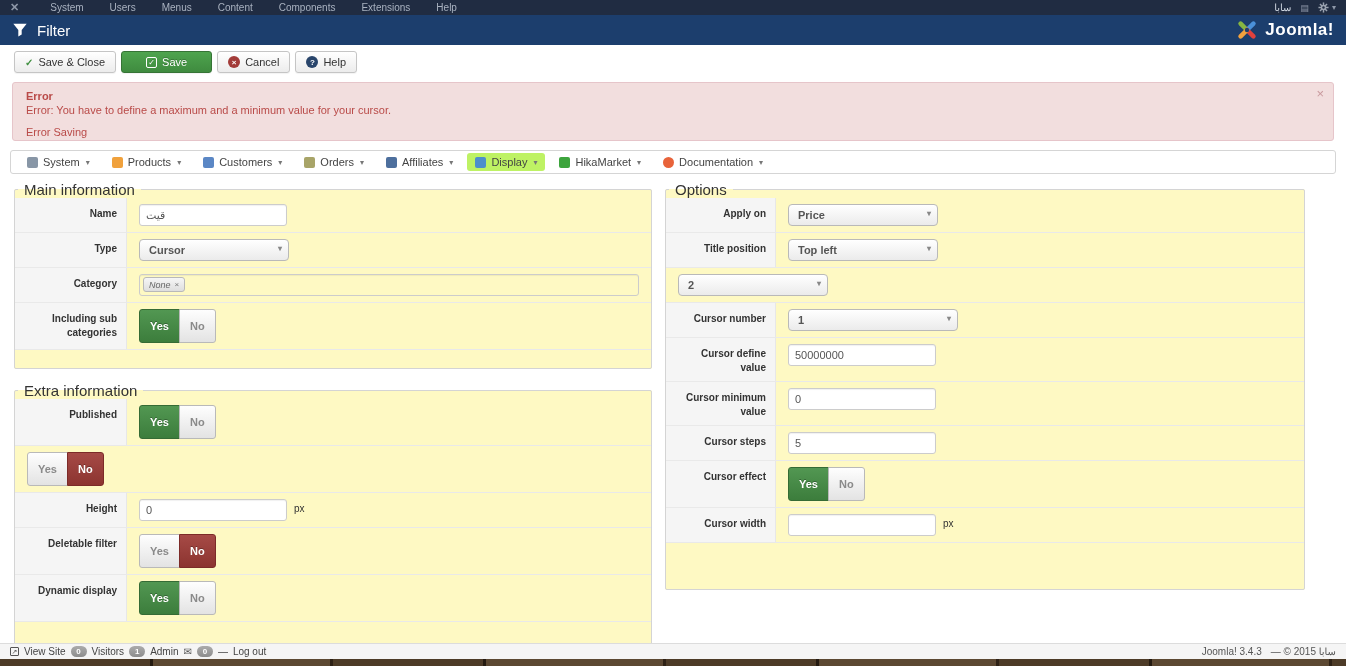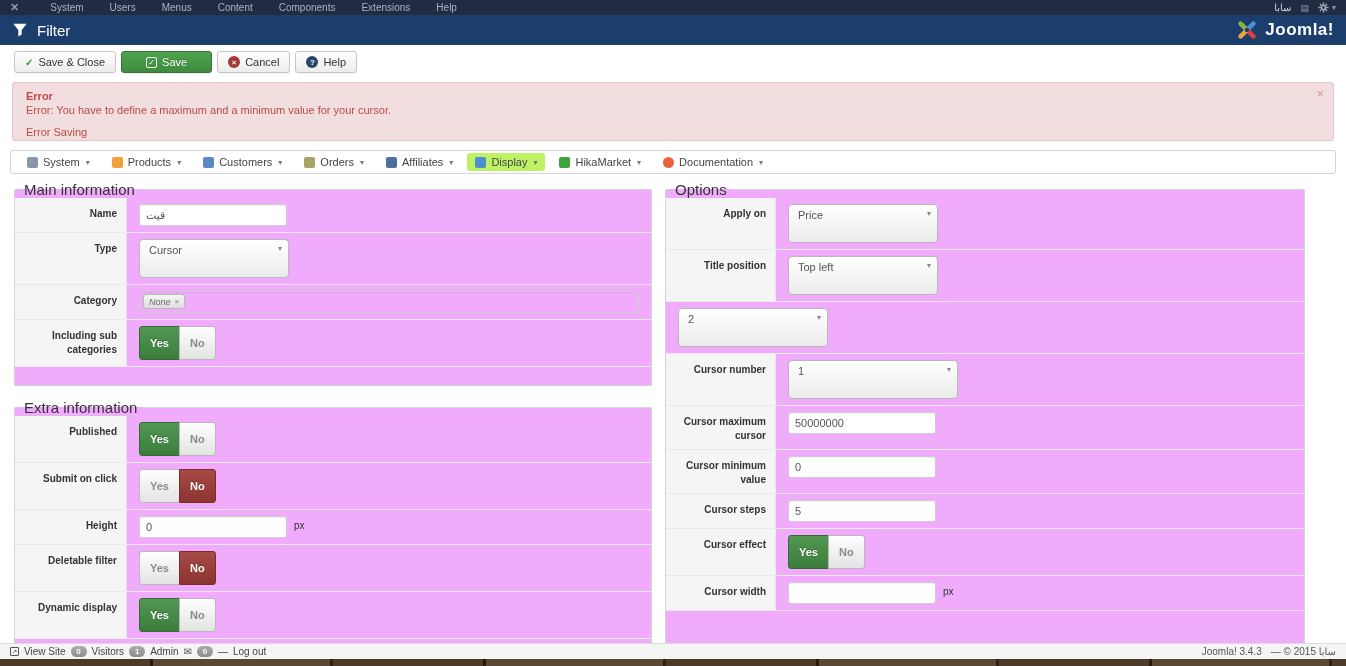--- a/index.html
+++ b/index.html
@@ -91,21 +91,21 @@
   .ti-affiliates { background:#4d6f9d; }
   .ti-display { background:#4d8fcc; }
   .ti-hikamarket { background:#3da43d; }
   .ti-doc { background:#e8633a; border-radius:50%; }
 
   
   .content { position:absolute; top:181px; left:14px; right:14px; display:flex; gap:13px; align-items:flex-start; }
   .col-left { width:638px; }
   .col-right { width:640px; }
 
-  fieldset { border:1px solid #d4d4d4; background:#f0abfc; margin-bottom:13px; border-radius:2px; }
+  fieldset { border:1px solid #d4d4d4; background:#fef9c3; margin-bottom:13px; border-radius:2px; }
   legend { font-size:15px; color:#333; padding:0 6px; margin-left:3px; }
 
   .frow { display:flex; border-bottom:1px solid #e9e9e9; }
   .frow:last-of-type { border-bottom:1px solid #e9e9e9; }
   .flabel {
     width:112px; background:#f5f5f5; border-right:1px solid #e7e7e7;
     text-align:right; padding:9px 9px 7px; font-size:10px; font-weight:bold;
     color:#333; line-height:1.35; flex-shrink:0;
   }
   .opt .flabel { width:110px; }
@@ -127,24 +127,24 @@
     padding:2px 3px; box-shadow:inset 0 1px 1px rgba(0,0,0,.06);
   }
   .tag {
     display:inline-flex; align-items:center; gap:4px; height:15px;
     background:linear-gradient(#f6f6f6,#dedede); border:1px solid #b9b9b9;
     border-radius:3px; padding:0 5px; font-size:9px; font-style:italic; color:#666;
   }
   .tag .tclose { font-style:normal; font-size:8px; color:#777; cursor:pointer; }
 
   .sel {
-    position:relative; width:150px; height:39px; border:1px solid #b9b9b9; border-radius:4px;
+    position:relative; width:150px; height:22px; border:1px solid #b9b9b9; border-radius:4px;
     background:linear-gradient(#ffffff,#ebebeb); padding:4px 18px 0 9px;
     color:#555; cursor:pointer; box-shadow:0 1px 0 rgba(255,255,255,.6) inset;
-    white-space:nowrap; overflow:hidden;
+    white-space:nowrap; overflow:hidden;font-weight:bold;
   }
   .sel .scaret { position:absolute; right:6px; top:4px; font-size:8px; color:#888; }
   .sel.wide { width:170px; }
 
   .tgl { display:inline-flex; }
   .tgl .tbtn, .grp .gbtn {
     height:34px; padding:0 10px; font-size:11px; font-weight:bold;
     border:1px solid #b9b9b9; background:linear-gradient(#fefefe,#e3e3e3);
     color:#8a8a8a; cursor:pointer; font-family:"Liberation Sans",sans-serif;
   }
@@ -357,21 +357,20 @@
       <div class="frow">
         <div class="flabel">Published</div>
         <div class="fctrl">
           <span class="tgl">
             <button class="tbtn on-green">Yes</button>
             <button class="tbtn">No</button>
           </span>
         </div>
       </div>
       <div class="frow">
-        <div class="flabel">Submit on click</div>
         <div class="fctrl">
           <span class="tgl">
             <button class="tbtn">Yes</button>
             <button class="tbtn on-red">No</button>
           </span>
         </div>
       </div>
       <div class="frow">
         <div class="flabel">Height</div>
         <div class="fctrl">
@@ -445,21 +444,21 @@
       <div class="frow">
         <div class="flabel">Cursor number</div>
         <div class="fctrl">
           <div class="sel wide">
             <span>1</span>
             <span class="scaret">▾</span>
           </div>
         </div>
       </div>
       <div class="frow">
-        <div class="flabel">Cursor maximum cursor</div>
+        <div class="flabel">Cursor define value</div>
         <div class="fctrl">
           <input class="tinput" value="50000000" style="">
         </div>
       </div>
       <div class="frow">
         <div class="flabel">Cursor minimum value</div>
         <div class="fctrl">
           <input class="tinput" value="0" style="">
         </div>
       </div>

